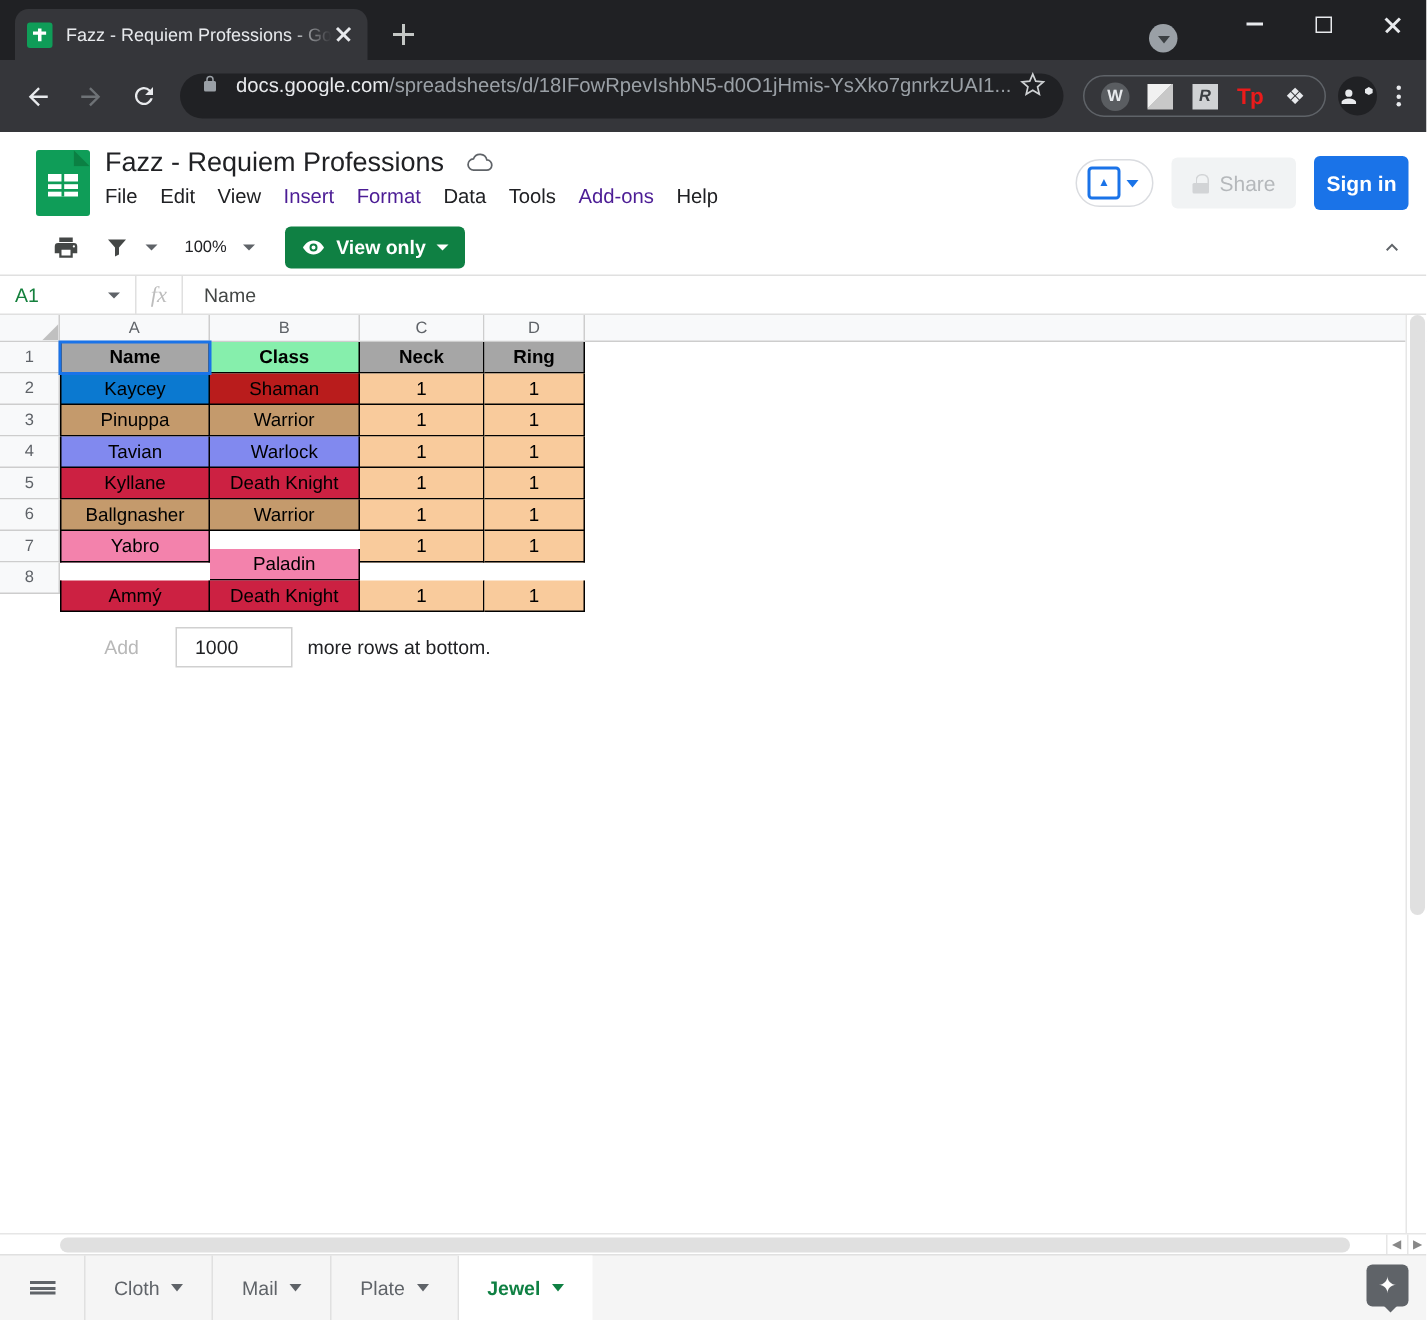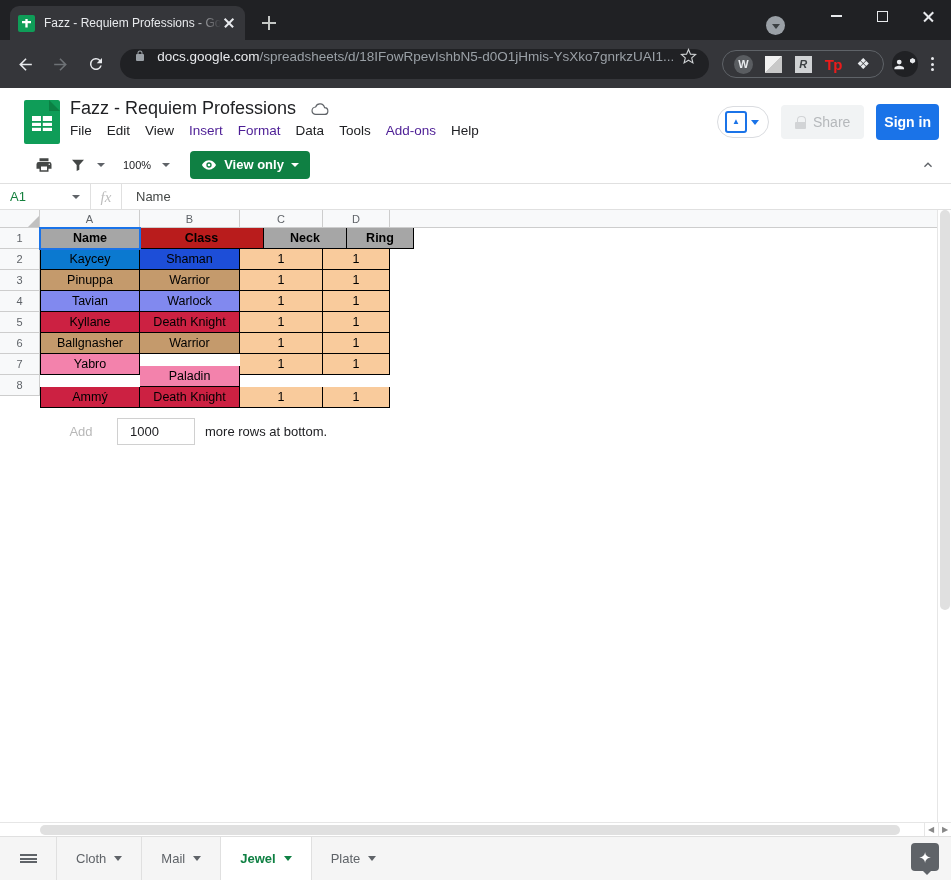--- a/index.html
+++ b/index.html
@@ -436,28 +436,28 @@
           <div class="rowhead">5</div>
           <div class="rowhead">6</div>
           <div class="rowhead">7</div>
           <div class="rowhead">8</div>
         </div>
 
         <div class="datacells">
 
           <div class="datarow">
             <div class="cell lead hdr a1sel" id="cell-a1" style="width: 100px; background: rgb(166, 166, 166);">Name</div>
-            <div class="cell hdr" id="cell-b1" style="width: 124px; background: #b91c1c;">Class</div>
+            <div class="cell hdr" id="cell-b1" style="width: 100px; background: #86efac;">Class</div>
             <div class="cell hdr" id="cell-c1" style="width: 83px; background: rgb(166, 166, 166);">Neck</div>
             <div class="cell hdr" id="cell-d1" style="width: 67px; background: rgb(166, 166, 166);">Ring</div>
           </div>
           <div id="body-rows">
               <div class="datarow">
                 <div class="cell lead" style="width: 100px; background: rgb(11, 121, 208);">Kaycey</div>
-                <div class="cell" style="width: 100px; background: #1d4ed8;">Shaman</div>
+                <div class="cell" style="width: 100px; background: #b91c1c;">Shaman</div>
                 <div class="cell" style="width: 83px; background: rgb(249, 203, 156);">1</div>
                 <div class="cell" style="width: 67px; background: rgb(249, 203, 156);">1</div>
               </div>
               <div class="datarow">
                 <div class="cell lead" style="width: 100px; background: rgb(196, 154, 108);">Pinuppa</div>
                 <div class="cell" style="width: 100px; background: rgb(196, 154, 108);">Warrior</div>
                 <div class="cell" style="width: 83px; background: rgb(249, 203, 156);">1</div>
                 <div class="cell" style="width: 67px; background: rgb(249, 203, 156);">1</div>
               </div>
               <div class="datarow">
@@ -519,27 +519,27 @@
           </div>
         </div>
       <div class="stab">
         <span>Cloth</span>
         <span class="scaret"></span>
       </div>
       <div class="stab">
         <span>Mail</span>
         <span class="scaret"></span>
       </div>
+      <div class="stab">
+        <span>Plate</span>
+        <span class="scaret"></span>
+      </div>
       <div class="stab active">
         <span>Jewel</span>
         <span class="scaret"></span>
       </div>
-      <div class="stab">
-        <span>Plate</span>
-        <span class="scaret"></span>
-      </div>
       <div class="explore">
           <span>✦</span>
         </div>
     </div>
 
   </div>
 </div>
 
 </body></html>

